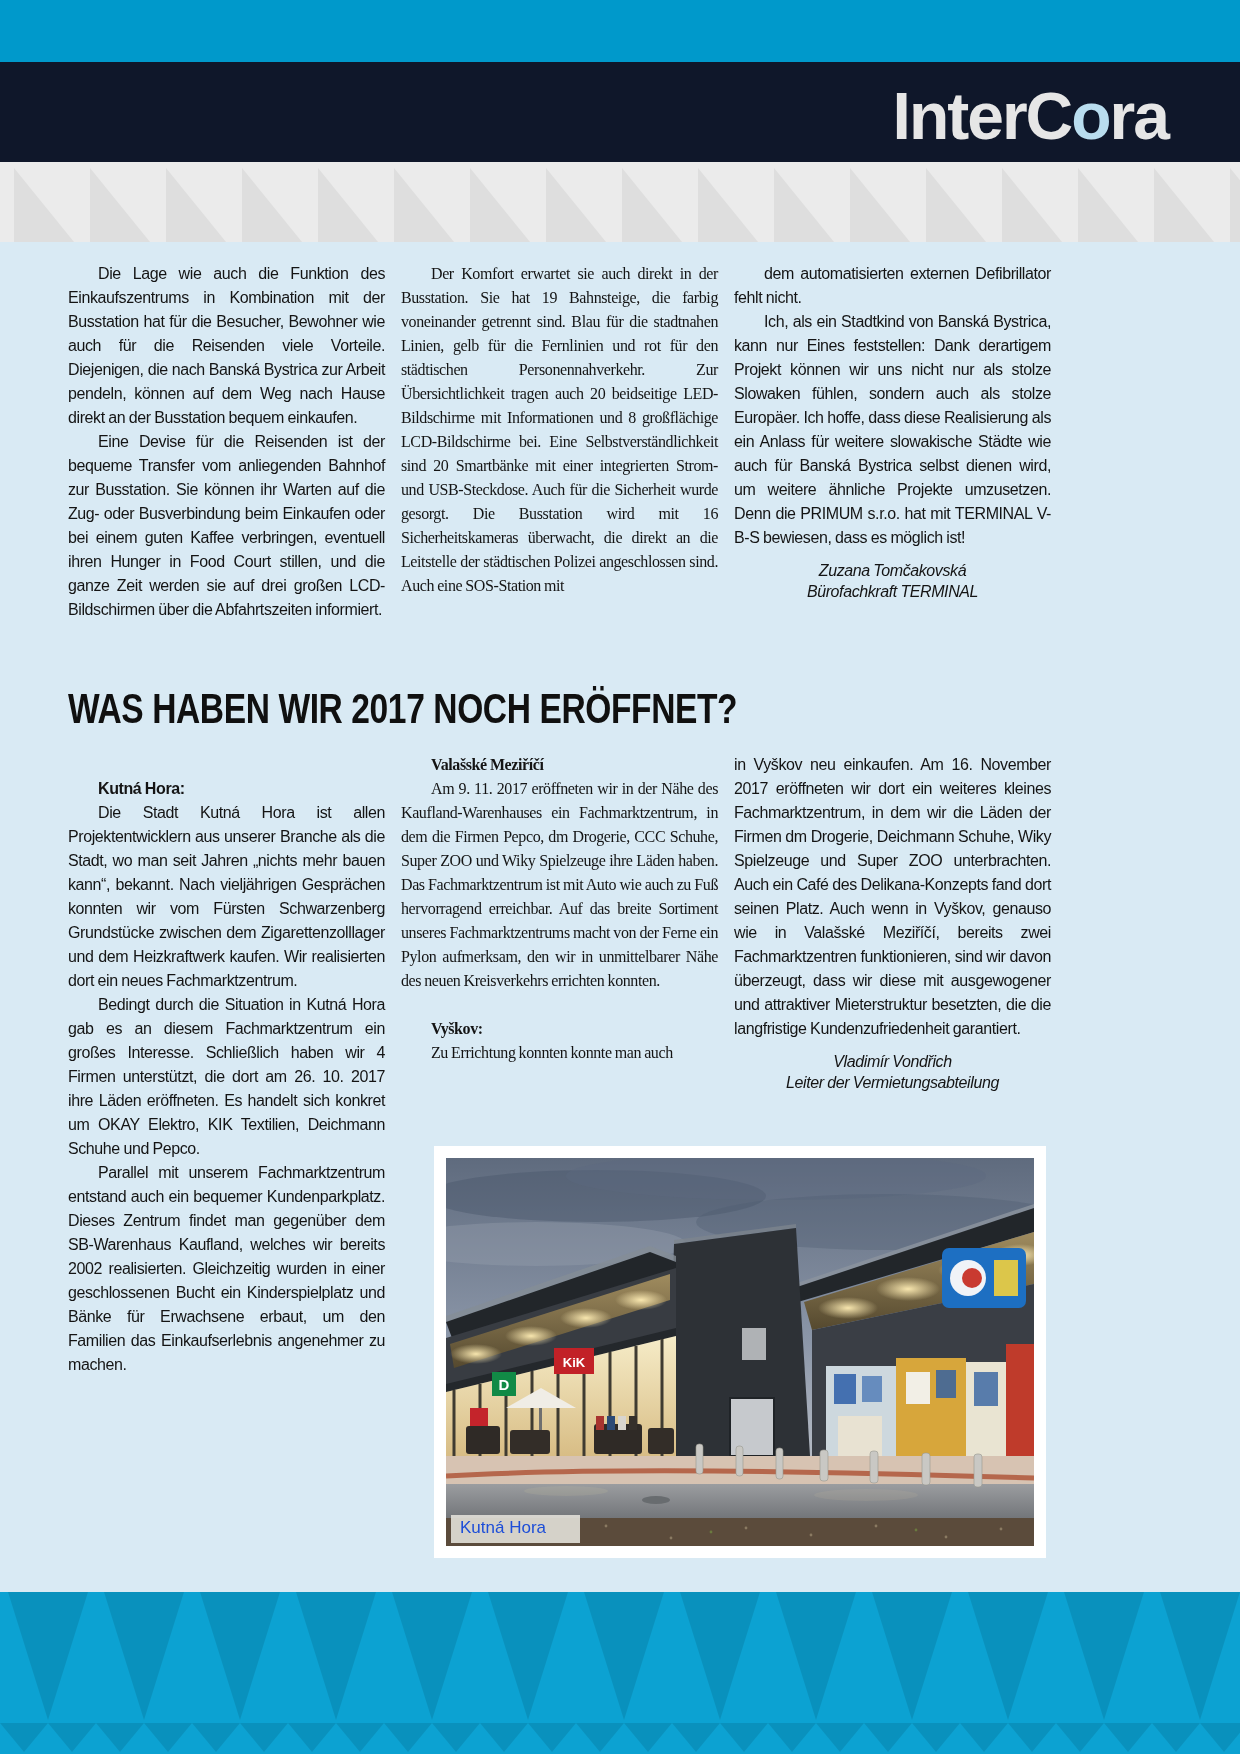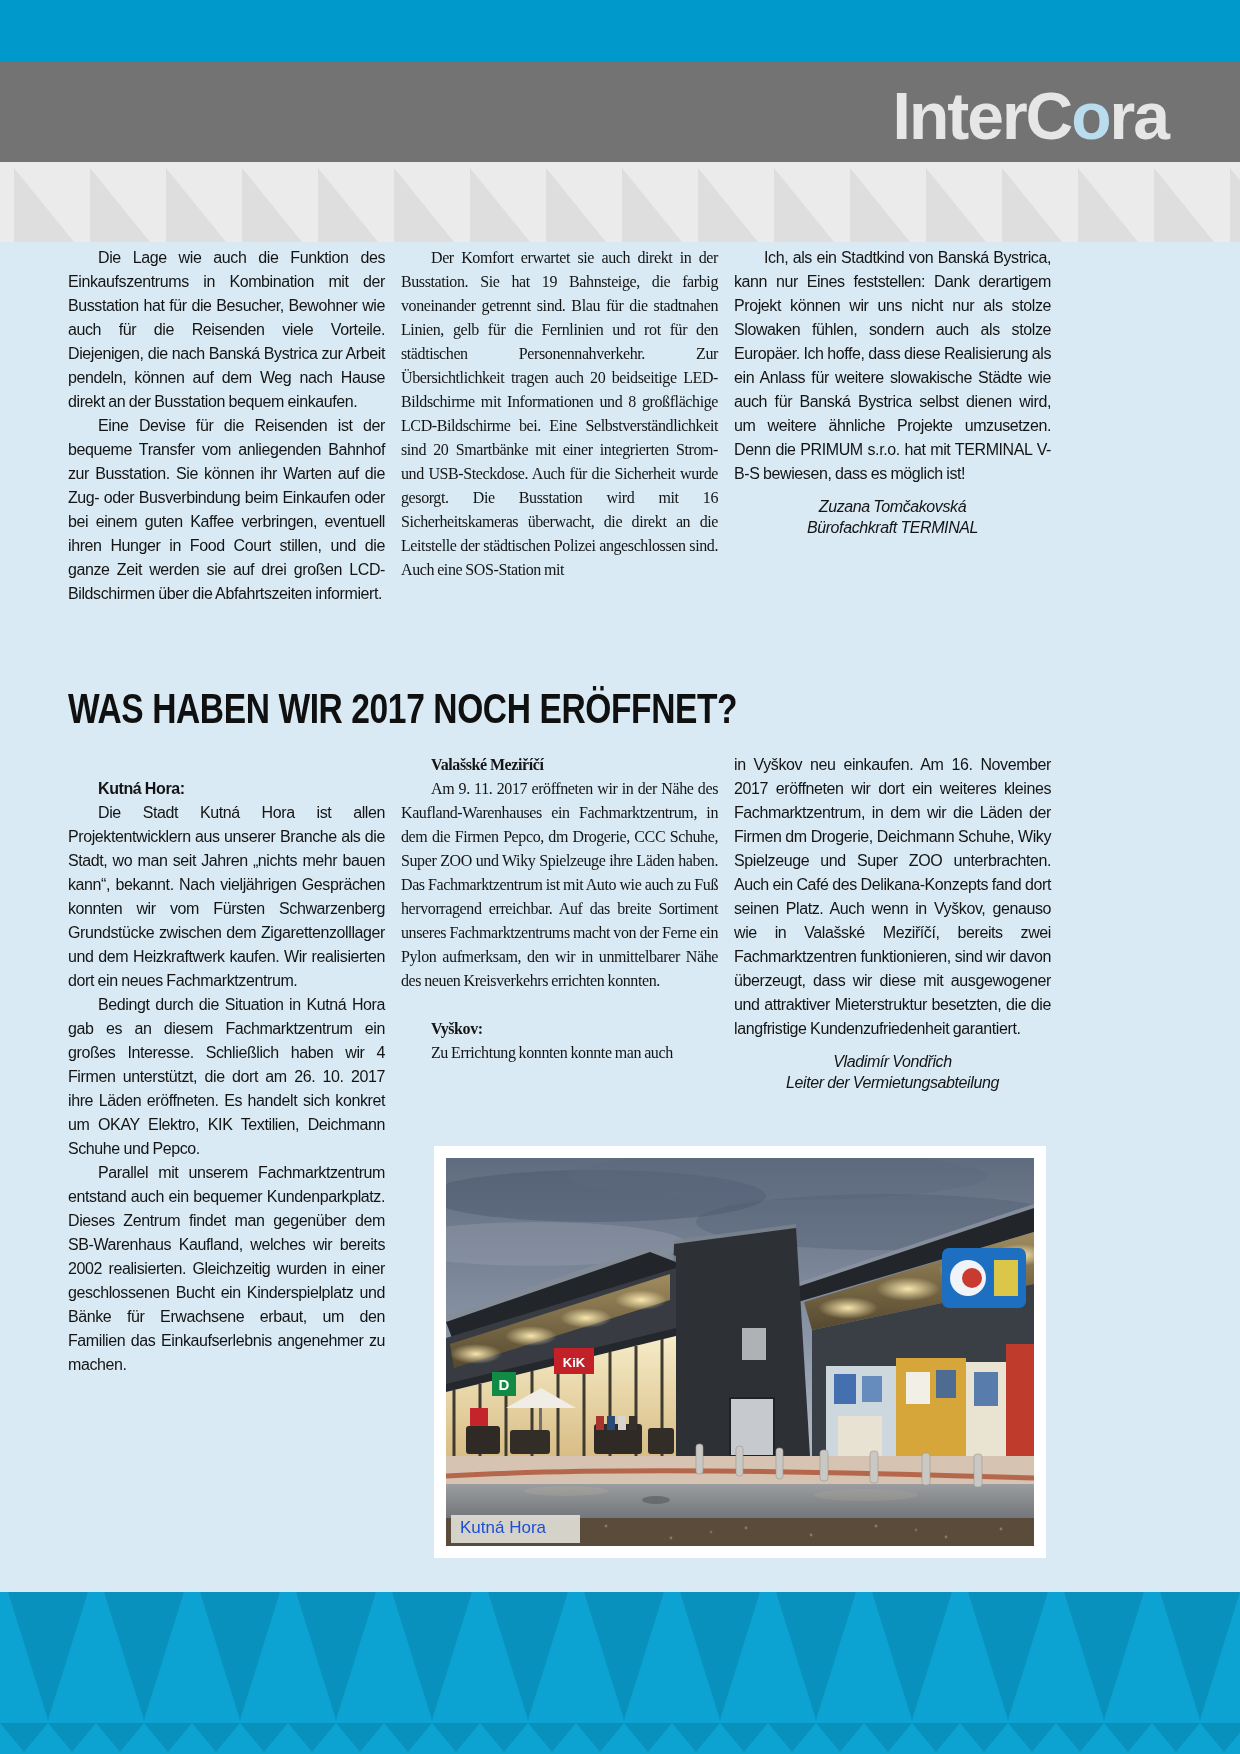--- a/index.html
+++ b/index.html
@@ -1,37 +1,37 @@
 <!DOCTYPE html>
 <html><head>
 <meta charset="utf-8">
 <style>
   html,body{margin:0;padding:0;background:#ffffff;}
   .page{position:relative;width:1240px;height:1754px;background:#d9eaf4;overflow:hidden;
         font-family:"Liberation Sans",sans-serif;color:#141414;}
   .bar-top{position:absolute;left:0;top:0;width:1240px;height:62px;background:#0099cb;}
-  .masthead{position:absolute;left:0;top:62px;width:1240px;height:100px;background:#737373;}
+  .masthead{position:absolute;left:0;top:62px;width:1240px;height:100px;background:#0f172a;}
   .logo{position:absolute;top:8px;right:72px;font-size:66px;font-weight:700;letter-spacing:-2px;
         color:#e6e6e6;line-height:92px;}
   .logo .logo-o{color:#b9ddef;}
   .band-gray{position:absolute;left:0;top:162px;width:1240px;height:80px;}
   .band-cyan-bottom{position:absolute;left:0;top:1592px;width:1240px;height:162px;}
   .col{position:absolute;width:317px;text-align:justify;font-size:16px;line-height:24px;
        letter-spacing:-0.4px;word-spacing:-0.5px;}
   .col p{margin:0;text-indent:30px;}
   .col p.first{text-indent:30px;}
   .col-heading{font-weight:700;text-indent:30px;margin:0;}
   .gap{height:24px;}
   .intro{font-style:italic;}
   .sig{margin-top:10px;text-align:center;font-style:italic;line-height:21px;text-indent:0;}
   .sig div{text-indent:0;}
   .headline{position:absolute;left:68px;top:684px;white-space:nowrap;font-size:43px;font-weight:700;
             letter-spacing:-0.5px;transform:scaleX(0.78);transform-origin:left center;color:#101010;}
   .c1{left:68px;} .c2{left:401px;font-family:Liberation Serif, serif;} .c3{left:734px;}
-  .sec1{top:246px;} .sec2{top:753px;}
+  .sec1{top:262px;} .sec2{top:753px;}
   .photo-frame{position:absolute;left:434px;top:1146px;width:588px;height:388px;background:#ffffff;
                padding:12px;}
   .photo-frame svg{display:block;}
   .photo-caption{position:absolute;left:17px;bottom:15px;background:rgba(224,221,214,0.92);
                  padding:3px 12px 5px 9px;font-size:17px;letter-spacing:0;color:#1d4ed8;min-width:108px;}
 </style>
 </head>
 <body>
 
 <div class="page">
@@ -57,20 +57,21 @@
   <div class="col c1 sec1">
     <p class="first">Die Lage wie auch die Funktion des Einkaufszentrums in Kombination mit der Busstation hat für die Besucher, Bewohner wie auch für die Reisenden viele Vorteile. Diejenigen, die nach Banská Bystrica zur Arbeit pendeln, können auf dem Weg nach Hause direkt an der Busstation bequem einkaufen.</p>
     <p>Eine Devise für die Reisenden ist der bequeme Transfer vom anliegenden Bahnhof zur Busstation. Sie können ihr Warten auf die Zug- oder Busverbindung beim Einkaufen oder bei einem guten Kaffee verbringen, eventuell ihren Hunger in Food Court stillen, und die ganze Zeit werden sie auf drei großen LCD-Bildschirmen über die Abfahrtszeiten informiert.</p>
   </div>
 
   <div class="col c2 sec1">
     <p>Der Komfort erwartet sie auch direkt in der Busstation. Sie hat 19 Bahnsteige, die farbig voneinander getrennt sind. Blau für die stadtnahen Linien, gelb für die Fernlinien und rot für den städtischen Personennahverkehr. Zur Übersichtlichkeit tragen auch 20 beidseitige LED-Bildschirme mit Informationen und 8 großflächige LCD-Bildschirme bei. Eine Selbstverständlichkeit sind 20 Smartbänke mit einer integrierten Strom- und USB-Steckdose. Auch für die Sicherheit wurde gesorgt. Die Busstation wird mit 16 Sicherheitskameras überwacht, die direkt an die Leitstelle der städtischen Polizei angeschlossen sind. Auch eine SOS-Station mit</p>
   </div>
 
   <div class="col c3 sec1">
+    <p>dem automatisierten externen Defibrillator fehlt nicht.</p>
     <p>Ich, als ein Stadtkind von Banská Bystrica, kann nur Eines feststellen: Dank derartigem Projekt können wir uns nicht nur als stolze Slowaken fühlen, sondern auch als stolze Europäer. Ich hoffe, dass diese Realisierung als ein Anlass für weitere slowakische Städte wie auch für Banská Bystrica selbst dienen wird, um weitere ähnliche Projekte umzusetzen. Denn die PRIMUM s.r.o. hat mit TERMINAL V-B-S bewiesen, dass es möglich ist!</p>
     <div class="sig">
       <div>Zuzana Tomčakovská</div>
       <div>Bürofachkraft TERMINAL</div>
     </div>
   </div>
 
   <div class="headline">WAS HABEN WIR 2017 NOCH ERÖFFNET?</div>
 
   <div class="col c1 sec2">

